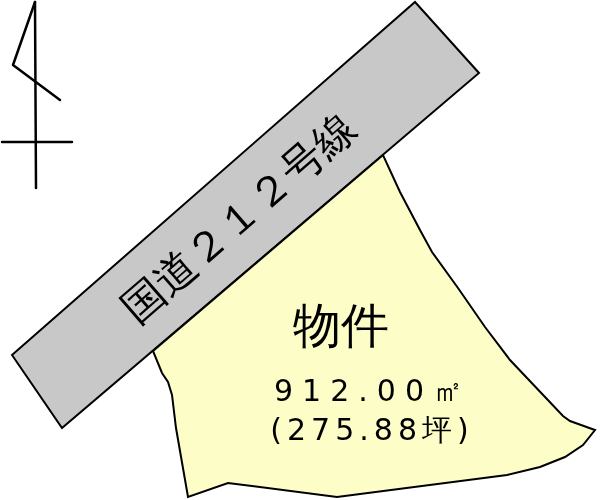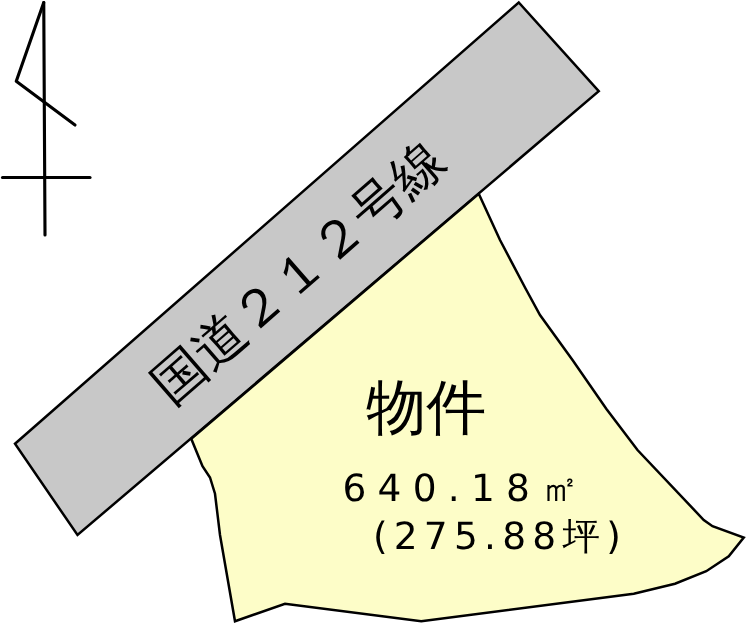--- a/index.html
+++ b/index.html
@@ -61,21 +61,20 @@
     left: 373px;
     top: 391px;
     font-size: 30px;
     letter-spacing: 9px;
   }
   .area-tsubo-label {
     left: 372px;
     top: 430px;
     font-size: 30px;
     letter-spacing: 5px;
-    margin-left: 28px;
   }
 </style>
 </head>
 <body>
 
 <div class="canvas">
 
   <svg class="plan" width="600" height="500" viewBox="0 0 600 500">
 
     <polygon class="road-shape" points="12,355 415,2 479,73 62,428" fill="#c8c8c8"></polygon>
@@ -86,17 +85,17 @@
       <polyline class="north-line" points="35,2 36,188"></polyline>
       <polyline class="north-line" points="35,2 13,65 60,100"></polyline>
       <polyline class="north-line" points="2,142 72,142"></polyline>
     </g>
   </svg>
 
   <div class="lbl road-label">国道２１２号線</div>
 
   <div class="lbl parcel-label">物件</div>
 
-  <div class="lbl area-m2-label">640.18㎡</div>
+  <div class="lbl area-m2-label">912.00㎡</div>
 
   <div class="lbl area-tsubo-label">(275.88坪)</div>
 
 </div>
 
 </body></html>

